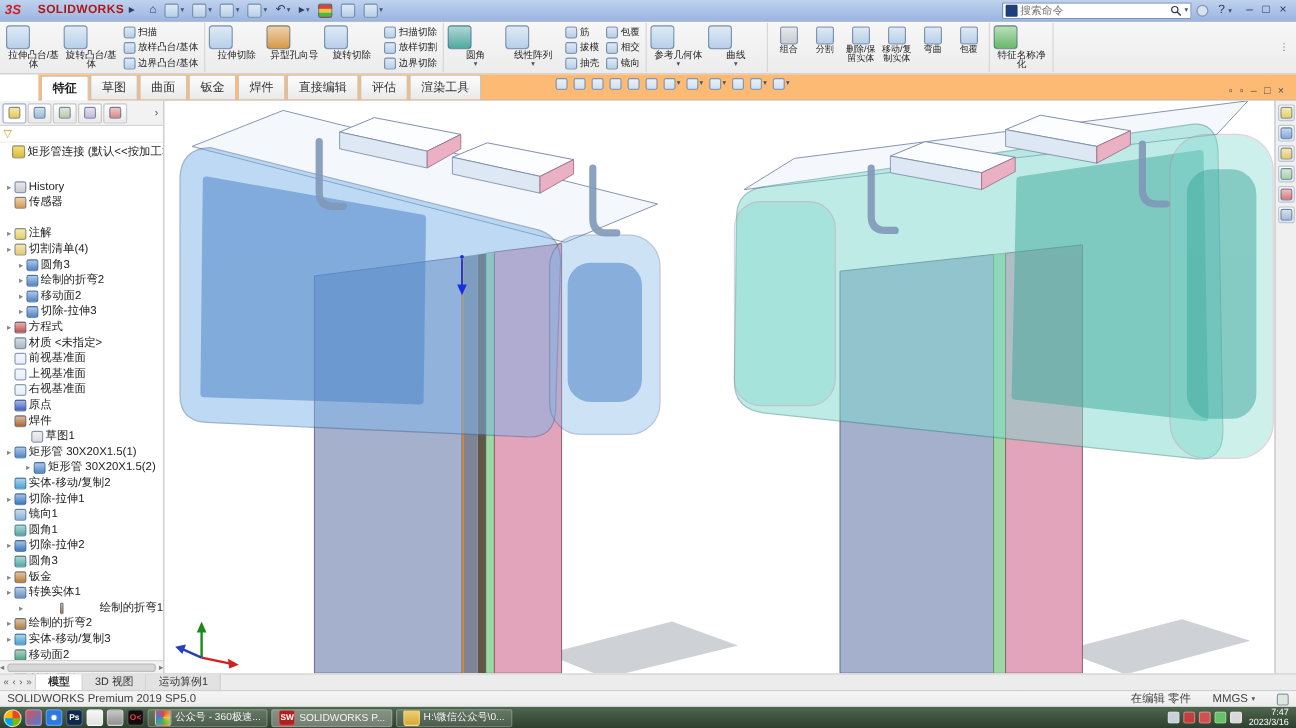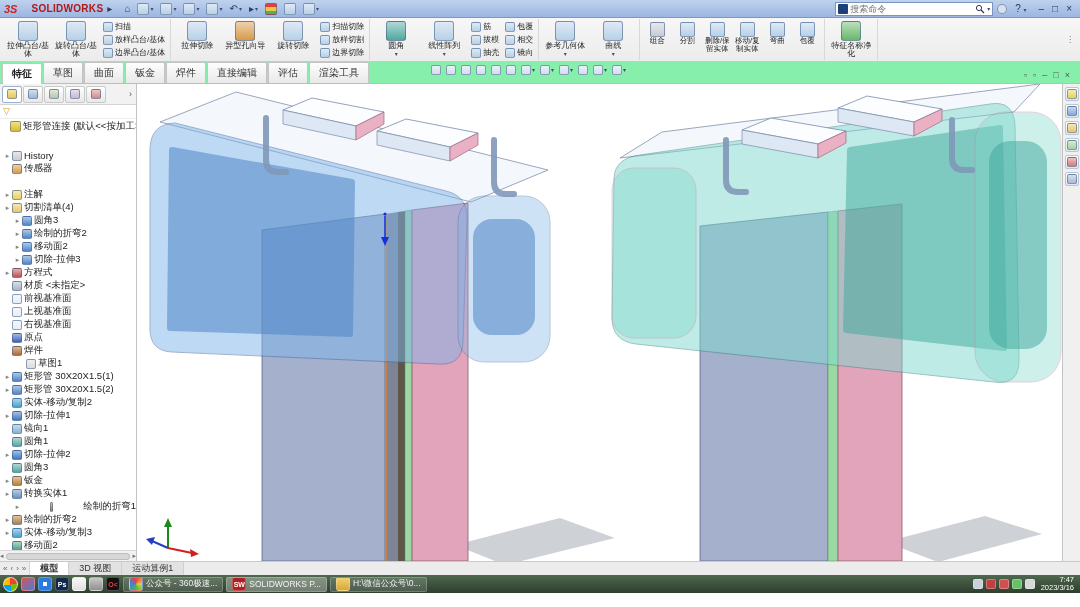--- a/index.html
+++ b/index.html
@@ -24,31 +24,31 @@
   .tb-right{margin-left:auto;display:flex;align-items:center;gap:4px;z-index:2;}
   .searchbox{display:flex;align-items:center;background:#fff;border:1px solid #7a94c0;height:14px;width:158px;padding:0 2px;gap:2px;}
   .search-scope{width:10px;height:10px;background:#1d3f7a;border-radius:1px;}
   .searchbox input{border:0;outline:0;flex:1;font-size:9px;color:#555;font-family:inherit;background:transparent;}
   .mag{width:10px;height:10px;}
   .tb-ctl{font-size:10px;color:#273a55;padding:0 4px;line-height:14px;}
 
   
   .ribbon{height:44px;background:linear-gradient(#f7f7f7,#ececec);border-bottom:1px solid #c9c9c9;display:flex;align-items:stretch;padding:1px 2px;}
   .rib-group{display:flex;align-items:stretch;padding:1px 3px;border-right:1px solid #d8d8d8;gap:2px;}
-  .rib-large{width:46px;display:flex;flex-direction:column;align-items:center;justify-content:flex-start;text-align:center;font-size:8px;line-height:1.08;color:#222;padding-top:1px;border-radius:2px;}
+  .rib-large{width:46px;display:flex;flex-direction:column;justify-content:flex-start;text-align:center;font-size:8px;line-height:1.08;color:#222;padding-top:1px;border-radius:2px;}
   .rib-large .lbl{margin-top:1px;word-break:break-all;}
   .rib-col{display:flex;flex-direction:column;justify-content:space-around;padding:0 1px;}
   .rib-small{display:flex;align-items:center;gap:2px;font-size:8px;color:#222;white-space:nowrap;height:12px;border-radius:2px;padding:0 1px;}
   .rib-stackbtn{width:28px;display:flex;flex-direction:column;align-items:center;text-align:center;font-size:7.5px;line-height:1.05;color:#222;padding-top:2px;border-radius:2px;}
   .rib-stackbtn .chip{width:15px;height:15px;}
   .rib-toggle{width:42px;display:flex;flex-direction:column;align-items:center;font-size:8px;line-height:1.05;text-align:center;border:1px solid #9aa4ae;background:linear-gradient(#d6dbe1,#c3cad2);border-radius:2px;margin:1px;padding-top:2px;color:#1a1a1a;}
   .rib-expander{margin-left:auto;align-self:center;font-size:8px;color:#666;padding:0 4px;}
 
   
-  .tabrow{height:22px;background:#86efac;border-bottom:1px solid #bdbdbd;display:flex;align-items:flex-end;position:relative;}
+  .tabrow{height:22px;background:#fdba74;border-bottom:1px solid #bdbdbd;display:flex;align-items:flex-end;position:relative;margin-left:32px;}
   .ftabs{display:flex;align-items:flex-end;padding-left:2px;}
   .ftab{padding:3px 9px 3px;font-size:10px;color:#333;border:1px solid #c4c4c4;border-bottom:0;background:linear-gradient(#fdfdfd,#e9e9e9);margin-right:1px;border-radius:2px 2px 0 0;}
   .ftab.active{background:#fff;font-weight:bold;color:#1a1a1a;position:relative;top:1px;}
   .headsup{position:absolute;left:430px;top:2px;display:flex;align-items:center;gap:3px;}
   .hu-btn{display:flex;align-items:center;gap:1px;padding:1px;border-radius:2px;}
   .doc-ctls{margin-left:auto;display:flex;align-items:center;gap:6px;padding:0 10px 3px;}
   .doc-ctl{font-size:9px;color:#555;}
 
   
   .main{position:relative;height:477px;background:#fff;}
@@ -495,21 +495,21 @@
           <div class="trow" style="padding-left: 16px;">
             <span class="arr"></span>
             <span class="chip sm" style="background: linear-gradient(rgba(255, 255, 255, 0.55), rgba(255, 255, 255, 0)), rgb(220, 220, 220);"></span>
             <span class="tlabel">草图1</span>
           </div>
           <div class="trow" style="padding-left: 2px;">
             <span class="arr">▸</span>
             <span class="chip sm" style="background: linear-gradient(rgba(255, 255, 255, 0.55), rgba(255, 255, 255, 0)), rgb(79, 134, 200);"></span>
             <span class="tlabel">矩形管 30X20X1.5(1)</span>
           </div>
-          <div class="trow" style="padding-left: 2px;">
+          <div class="trow" style="padding-left: 18px;">
             <span class="arr">▸</span>
             <span class="chip sm" style="background: linear-gradient(rgba(255, 255, 255, 0.55), rgba(255, 255, 255, 0)), rgb(79, 134, 200);"></span>
             <span class="tlabel">矩形管 30X20X1.5(2)</span>
           </div>
           <div class="trow" style="padding-left: 2px;">
             <span class="arr"></span>
             <span class="chip sm" style="background: linear-gradient(rgba(255, 255, 255, 0.55), rgba(255, 255, 255, 0)), rgb(72, 160, 208);"></span>
             <span class="tlabel">实体-移动/复制2</span>
           </div>
           <div class="trow" style="padding-left: 2px;">
@@ -681,20 +681,31 @@
         <span>›</span>
         <span>»</span>
       </div>
     <div id="vtabs" style="display:flex;">
         <div class="vtab active">模型</div>
         <div class="vtab">3D 视图</div>
         <div class="vtab">运动算例1</div>
       </div>
   </div>
 
+  <div class="statusbar">
+    <span>SOLIDWORKS Premium 2019 SP5.0</span>
+    <div class="sb-right">
+      <span>在编辑 零件</span>
+      <span class="sb-units">
+        <span>MMGS</span>
+          <span class="caret">▾</span>
+      </span>
+      <span class="chip sm" style="background:#dfe8df;"></span>
+    </div>
+  </div>
 
   <div class="taskbar">
     <span class="tk-start"></span>
     <span id="tkapps" style="display:flex;gap:3px;">
         <span class="tk-icon" style="background: linear-gradient(135deg, rgb(224, 80, 80), rgb(64, 128, 224));"></span>
         <span class="tk-icon" style="background: radial-gradient(circle, rgb(255, 255, 255) 25%, rgb(42, 122, 224) 30%);"></span>
         <span class="tk-icon" style="background: rgb(16, 40, 74);">Ps</span>
         <span class="tk-icon" style="background: linear-gradient(rgb(248, 248, 248), rgb(224, 224, 224));"></span>
         <span class="tk-icon" style="background: linear-gradient(rgb(200, 200, 200), rgb(144, 144, 144));"></span>
         <span class="tk-icon" style="background: rgb(16, 16, 16); color: rgb(224, 64, 64);">O&lt;</span>

